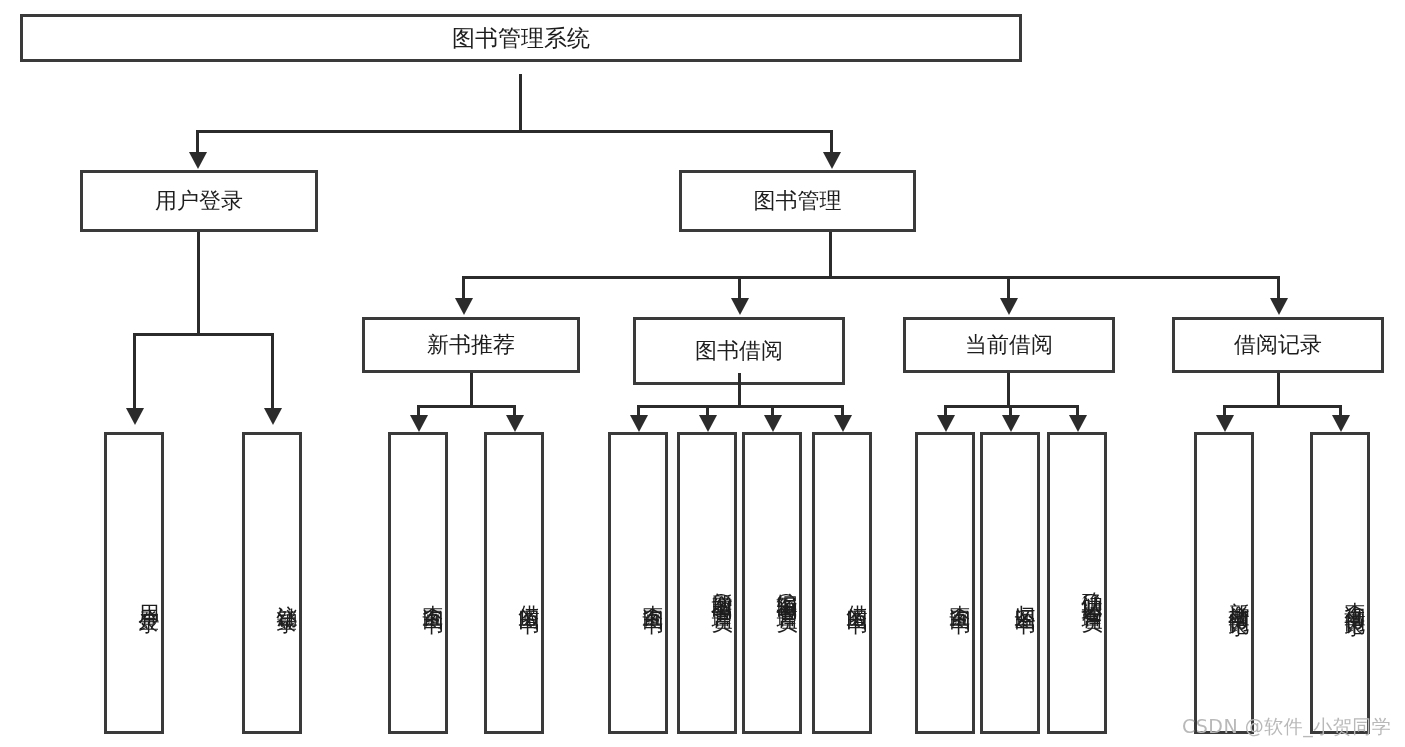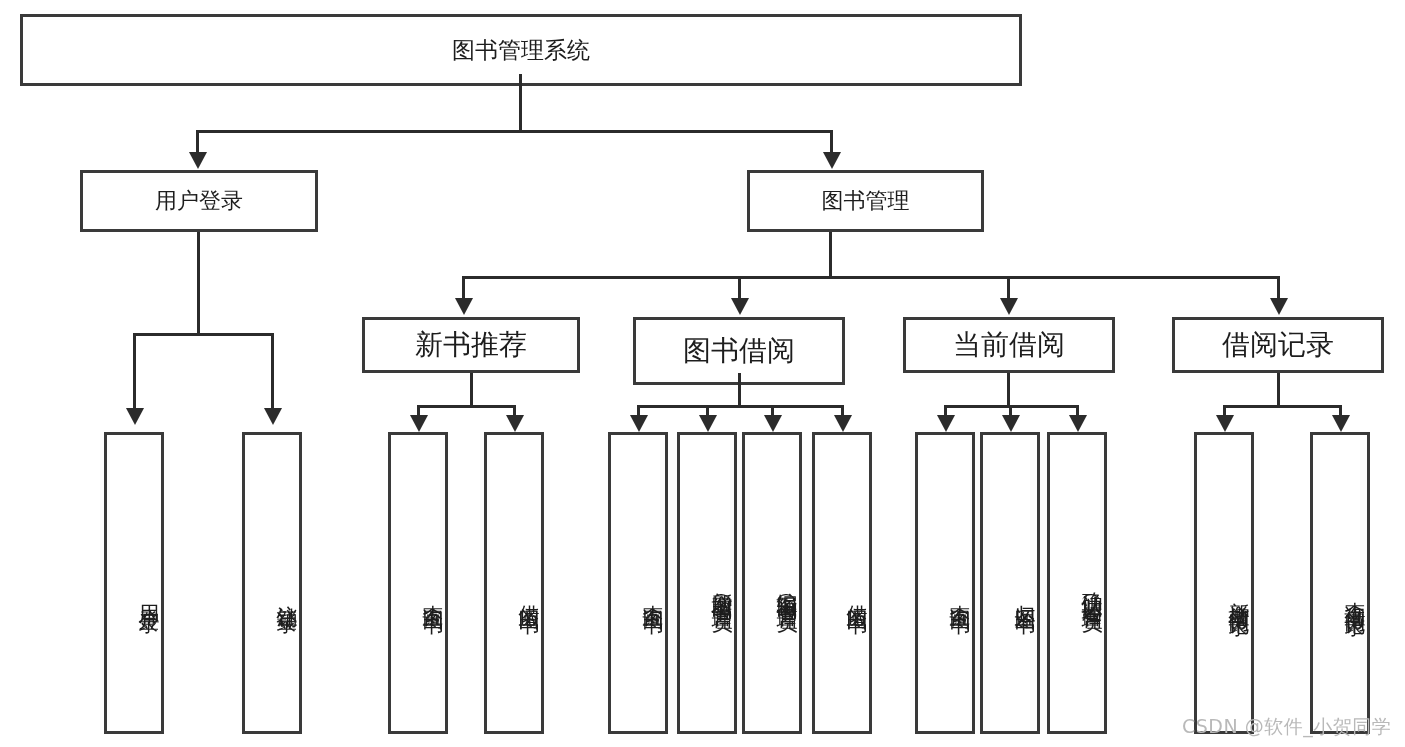--- a/index.html
+++ b/index.html
@@ -30,21 +30,21 @@
     color: #1d1d1d;
     line-height: 1.15;
   }
   .node-root {
     font-size: 23px;
   }
   .node-l1 {
     font-size: 22px;
   }
   .node-l2 {
-    font-size: 28px;
+    font-size: 22px;
   }
   
   .node-leaf {
     font-size: 21px;
     writing-mode: vertical-rl;
     text-orientation: upright;
     letter-spacing: 3px;
     padding-top: 22px;
     align-items: flex-start;
     justify-content: center;
@@ -80,38 +80,38 @@
     color: #b9b9b9;
     white-space: nowrap;
     letter-spacing: 0.5px;
   }
 </style>
 </head>
 <body>
 
 <div id="canvas">
 
-  <div class="node node-root" style="left:20px; top:14px; width:1002px; height:72px;">
+  <div class="node node-root" style="left:20px; top:14px; width:1002px; height:48px;">
     <span>图书管理系统</span>
   </div>
 
   <div class="vline" style="left:519px; top:74px; height:58px;"></div>
 
   <div class="hline" style="left:196px; top:130px; width:637px;"></div>
 
   <div class="vline" style="left:196px; top:130px; height:28px;"></div>
   <div class="arrow" style="left:189px; top:152px;"></div>
   <div class="vline" style="left:830px; top:130px; height:28px;"></div>
   <div class="arrow" style="left:823px; top:152px;"></div>
 
   <div class="node node-l1" style="left:80px; top:170px; width:238px; height:62px;">
     <span>用户登录</span>
   </div>
 
-  <div class="node node-l1" style="left:747px; top:170px; width:237px; height:62px;font-family:Liberation Serif, serif;">
+  <div class="node node-l1" style="left:679px; top:170px; width:237px; height:62px;font-family:Liberation Serif, serif;">
     <span>图书管理</span>
   </div>
 
   <div class="vline" style="left:197px; top:232px; height:103px;"></div>
   <div class="hline" style="left:133px; top:333px; width:139px;"></div>
   <div class="vline" style="left:133px; top:333px; height:80px;"></div>
   <div class="arrow" style="left:126px; top:408px;"></div>
   <div class="vline" style="left:271px; top:333px; height:80px;"></div>
   <div class="arrow" style="left:264px; top:408px;"></div>
 

